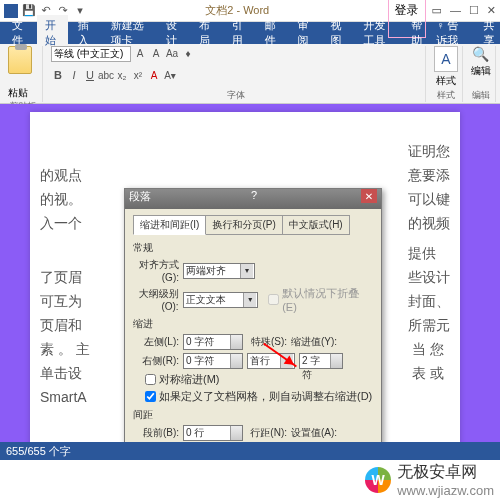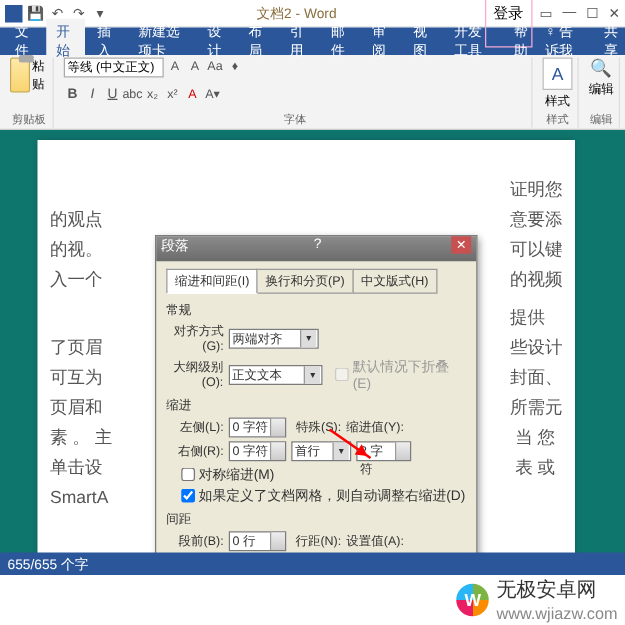--- a/index.html
+++ b/index.html
@@ -10,45 +10,45 @@
 .titlebar .qat span{width:14px;height:14px;display:flex;align-items:center;justify-content:center;color:#555}
 .titlebar .title{flex:1;text-align:center;color:#8a6d3b;font-size:11px}
 .titlebar .winbtns{display:flex;gap:8px;color:#555}
 .ribbon-tabs{height:22px;background:#2b579a;display:flex;align-items:center;gap:2px;padding:0 4px;color:#fff;font-size:11px}
 .ribbon-tabs .tab{padding:3px 8px;cursor:pointer}
 .ribbon-tabs .tab.active{background:#f3f3f3;color:#2b579a}
 .ribbon-tabs .right{margin-left:auto;display:flex;gap:22px;align-items:flex-start}
 .ribbon{height:60px;background:#f3f3f3;display:flex;align-items:center;padding:2px 4px;gap:4px;border-bottom:1px solid #ccc}
 .rgroup{height:56px;border-right:1px solid #ddd;padding:0 4px;display:flex;flex-direction:column;justify-content:space-between}
 .rgroup .lbl{font-size:9px;color:#666;text-align:center}
-.paste{width:30px;display:flex;flex-direction:row;align-items:flex-start;gap:2px}
+.paste{width:30px;display:flex;flex-direction:column;align-items:flex-start;gap:12px}
 .paste .picon{width:24px;height:28px;background:linear-gradient(#ffe9a8,#f9d570);border:1px solid #c9a84a;border-radius:2px;position:relative}
 .paste .picon:before{content:"";position:absolute;top:-3px;left:6px;width:12px;height:6px;background:#aaa;border-radius:2px}
 .fontrow{display:flex;gap:2px;align-items:center}
 .fontsel{width:80px;height:16px;border:1px solid #aaa;background:#fff;font-size:10px;padding:0 2px}
 .minibtn{width:14px;height:14px;display:inline-flex;align-items:center;justify-content:center;color:#555;font-size:10px}
 .styles{display:flex;flex-direction:column;align-items:center;gap:2px}
 .styles .sicon{width:24px;height:26px;border:1px solid #bbb;background:#fff;display:flex;align-items:center;justify-content:center;color:#2b579a;font-size:14px}
-.docarea{position:relative;height:340px;background:#0f766e;overflow:hidden}
+.docarea{position:relative;height:340px;background:#8b5cf6;overflow:hidden}
 .page{position:absolute;top:8px;left:30px;width:430px;height:500px;background:#fff;box-shadow:0 0 6px rgba(0,0,0,.2);padding:30px 40px;color:#444;font-size:13px;line-height:1.9}
 .page .frag{position:absolute;font-size:14px;color:#555}
 .dialog{position:absolute;left:124px;top:84px;width:258px;height:360px;background:#ece9d8;border:1px solid #7b7b7b;box-shadow:2px 2px 6px rgba(0,0,0,.4)}
 .dlg-title{height:20px;background:linear-gradient(#8b8b8b,#6b6b6b);color:#fff;display:flex;padding:0 4px;font-size:11px}
 .dlg-title .x{margin-left:auto;width:16px;height:14px;background:#c75050;color:#fff;display:flex;align-items:center;justify-content:center;font-size:10px}
 .dlg-body{padding:6px 8px;font-size:10px;color:#333}
 .dlg-tabs{display:flex;gap:0;margin-bottom:6px}
 .dlg-tabs .dt{padding:2px 6px;border:1px solid #999;background:#ece9d8;font-size:10px;margin-right:-1px}
 .dlg-tabs .dt.active{background:#fff;border-bottom:1px solid #fff;z-index:1}
 .sect{margin-bottom:4px}
 .sect .shdr{font-size:10px;margin-bottom:3px}
 .frow{display:flex;align-items:center;gap:4px;margin-bottom:3px}
 .frow label{width:46px;text-align:right;font-size:10px}
 .sel{height:16px;border:1px solid #7b7b7b;background:#fff;font-size:10px;padding:0 14px 0 2px;position:relative;display:inline-block}
 .sel:after{content:"▾";position:absolute;right:1px;top:0;width:12px;height:14px;background:#ddd;border-left:1px solid #999;text-align:center;font-size:8px;line-height:14px}
-.spin{width:46px;height:16px;border:1px solid #7b7b7b;background:#fff;font-size:10px;padding:0 12px 0 2px;position:relative;display:inline-block}
+.spin{width:60px;height:16px;border:1px solid #7b7b7b;background:#fff;font-size:10px;padding:0 12px 0 2px;position:relative;display:inline-block}
 .spin:after{content:"";position:absolute;right:0;top:0;width:11px;height:14px;background:linear-gradient(#eee,#ccc);border-left:1px solid #999}
 .chk{display:flex;align-items:center;gap:3px;font-size:10px;margin:2px 0 2px 12px}
 .chk input{width:11px;height:11px}
 .arrow{position:absolute;left:260px;top:250px;width:40px;height:2px;background:red;transform:rotate(35deg);z-index:50}
 .arrow:after{content:"";position:absolute;right:-2px;top:-4px;border:5px solid transparent;border-left:9px solid red}
 .statusbar{position:absolute;bottom:40px;left:0;right:0;height:18px;background:#2b579a;color:#fff;display:flex;align-items:center;padding:0 6px;font-size:10px;gap:10px}
 .watermark{position:absolute;bottom:2px;right:6px;display:flex;align-items:center;gap:6px}
 .watermark .logo{width:26px;height:26px;border-radius:50%;background:conic-gradient(#7cb342 0 90deg,#fb8c00 90deg 180deg,#e91e63 180deg 270deg,#29b6f6 270deg 360deg);position:relative}
 .watermark .logo:after{content:"W";position:absolute;inset:0;display:flex;align-items:center;justify-content:center;color:#fff;font-weight:bold;font-size:14px}
 .watermark .txt{font-size:16px;color:#333}

